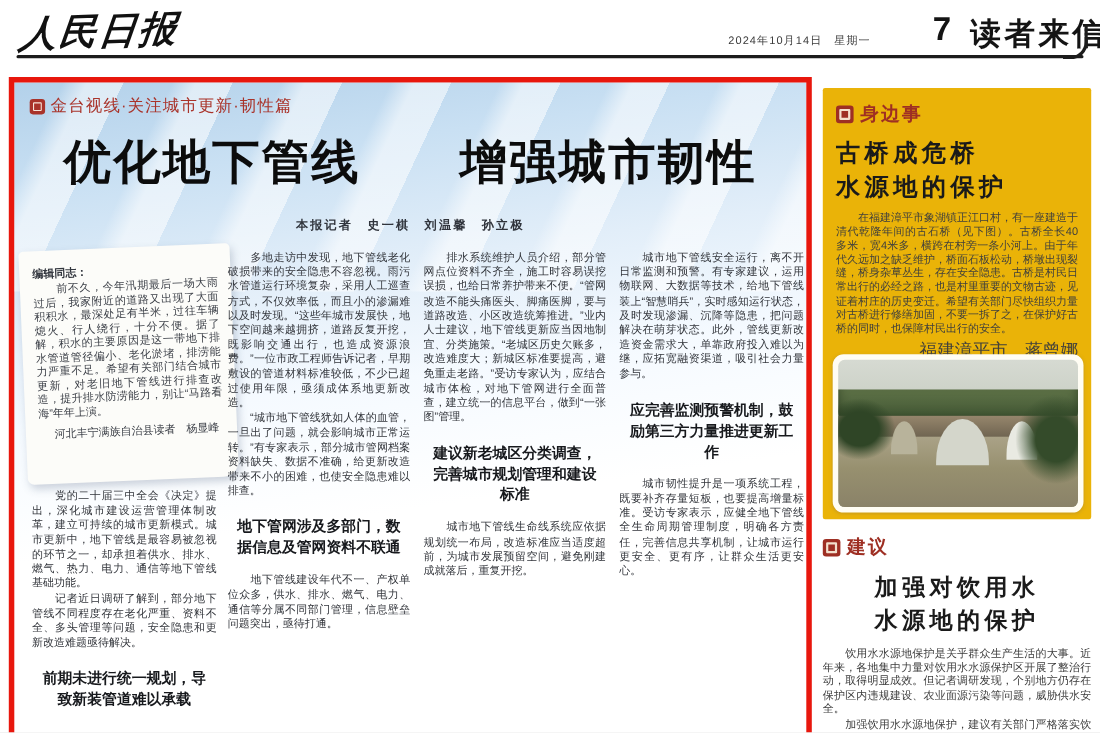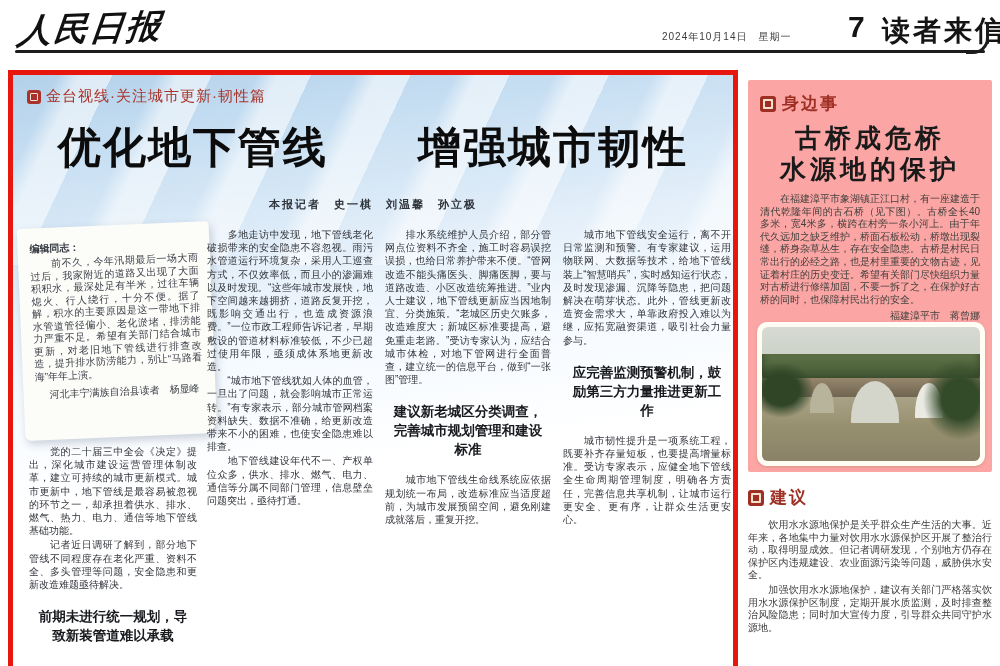--- a/index.html
+++ b/index.html
@@ -38,30 +38,30 @@
   
   .col{position:absolute;font-size:10px;line-height:13.2px;color:#32353b;text-align:justify;}
   .col p{margin:0 0 1px 0;}
   .col .subhead{font-size:13.5px;line-height:19px;font-weight:900;color:#17191d;text-align:center;
                 margin:16px 4px 14px 4px;text-justify:none;text-align-last:center;}
   .col1{left:16px;top:370px;width:168px;height:230px;overflow:hidden;}
   .col2{left:194px;top:153px;width:166px;height:452px;overflow:hidden;}
   .col3{left:372px;top:153px;width:166px;height:452px;overflow:hidden;}
   .col4{left:550px;top:153px;width:168px;height:452px;overflow:hidden;}
   
-  .side-card{position:absolute;left:748px;top:80px;width:244px;height:392px;background:#fca5a5;
+  .side-card{position:absolute;left:748px;top:80px;width:244px;height:392px;background:#eab308;
              box-sizing:border-box;padding:12px 12px 10px 12px;border-radius:2px;}
   .badge-row{display:flex;align-items:center;gap:6px;}
   .badge-icon{width:16px;height:16px;background:#9e2f23;border-radius:3px;position:relative;flex:0 0 auto;}
   .badge-icon:after{content:"";position:absolute;left:3px;top:3px;right:3px;bottom:3px;border:2px solid #f3e0cd;border-radius:1px;}
   .badge-label{font-size:17px;font-weight:900;color:#9e2f23;letter-spacing:2px;}
-  .side-title{margin-top:8px;text-align:center;font-family:"Liberation Serif","DejaVu Serif",serif;
-              font-weight:700;font-size:26px;line-height:31px;color:#1a1a1a;letter-spacing:4px;}
+  .side-title{margin-top:8px;font-family:"Liberation Serif","DejaVu Serif",serif;
+              font-weight:700;font-size:22px;line-height:31px;color:#1a1a1a;letter-spacing:4px;}
   .side-body{margin-top:8px;font-size:10px;line-height:12.6px;color:#41403c;text-align:justify;}
-  .side-sign{margin-top:3px;font-size:10px;color:#41403c;text-align:right;}
+  .side-sign{margin-top:3px;font-size:16px;color:#41403c;text-align:right;}
   
   .photo-frame{position:absolute;left:757px;top:322px;width:228px;height:144px;background:#fffdf4;
                border-radius:10px;box-shadow:0 1px 3px rgba(150,120,70,.35);padding:5px;box-sizing:border-box;}
   .photo{position:relative;width:100%;height:100%;border-radius:6px;overflow:hidden;
          background:linear-gradient(#d6dad2 0%,#cdd2c8 22%,#c2c7ba 30%);}
   .ph-trees{position:absolute;left:0;top:20%;width:100%;height:24%;
             background:linear-gradient(#5e7247,#3c5130);border-radius:0 0 12px 12px;
             box-shadow:inset 0 -6px 10px rgba(25,40,18,.55);}
   .ph-bridge{position:absolute;left:0;top:38%;width:100%;height:15%;
              background:linear-gradient(#96866c,#6e6350);box-shadow:0 1px 2px rgba(40,35,25,.5);}
@@ -114,20 +114,21 @@
 
     <div class="col col1">
       <p>　　党的二十届三中全会《决定》提出，深化城市建设运营管理体制改革，建立可持续的城市更新模式。城市更新中，地下管线是最容易被忽视的环节之一，却承担着供水、排水、燃气、热力、电力、通信等地下管线基础功能。</p>
       <p>　　记者近日调研了解到，部分地下管线不同程度存在老化严重、资料不全、多头管理等问题，安全隐患和更新改造难题亟待解决。</p>
       <div class="subhead">前期未进行统一规划，导致新装管道难以承载</div>
     </div>
 
     <div class="col col2">
       <p>　　多地走访中发现，地下管线老化破损带来的安全隐患不容忽视。雨污水管道运行环境复杂，采用人工巡查方式，不仅效率低，而且小的渗漏难以及时发现。“这些年城市发展快，地下空间越来越拥挤，道路反复开挖，既影响交通出行，也造成资源浪费。”一位市政工程师告诉记者，早期敷设的管道材料标准较低，不少已超过使用年限，亟须成体系地更新改造。</p>
       <p>　　“城市地下管线犹如人体的血管，一旦出了问题，就会影响城市正常运转。”有专家表示，部分城市管网档案资料缺失、数据不准确，给更新改造带来不小的困难，也使安全隐患难以排查。</p>
+      <div class="subhead">地下管网涉及多部门，数据信息及管网资料不联通</div>
       <p>　　地下管线建设年代不一、产权单位众多，供水、排水、燃气、电力、通信等分属不同部门管理，信息壁垒问题突出，亟待打通。</p>
     </div>
 
     <div class="col col3">
       <p>　　排水系统维护人员介绍，部分管网点位资料不齐全，施工时容易误挖误损，也给日常养护带来不便。“管网改造不能头痛医头、脚痛医脚，要与道路改造、小区改造统筹推进。”业内人士建议，地下管线更新应当因地制宜、分类施策。“老城区历史欠账多，改造难度大；新城区标准要提高，避免重走老路。”受访专家认为，应结合城市体检，对地下管网进行全面普查，建立统一的信息平台，做到“一张图”管理。</p>
       <div class="subhead">建议新老城区分类调查，完善城市规划管理和建设标准</div>
       <p>　　城市地下管线生命线系统应依据规划统一布局，改造标准应当适度超前，为城市发展预留空间，避免刚建成就落后，重复开挖。</p>
     </div>
 
     <div class="col col4">
@@ -162,19 +163,23 @@
       <div class="ph-bush-l"></div>
       <div class="ph-bush-r"></div>
     </div>
   </div>
 
   <div class="suggest">
     <div class="badge-row">
       <span class="badge-icon"></span>
       <span class="badge-label">建议</span>
     </div>
+    <div class="suggest-title">
+      <div>加强对饮用水</div>
+      <div>水源地的保护</div>
+    </div>
     <div class="suggest-body">
       <p>　　饮用水水源地保护是关乎群众生产生活的大事。近年来，各地集中力量对饮用水水源保护区开展了整治行动，取得明显成效。但记者调研发现，个别地方仍存在保护区内违规建设、农业面源污染等问题，威胁供水安全。</p>
       <p>　　加强饮用水水源地保护，建议有关部门严格落实饮用水水源保护区制度，定期开展水质监测，及时排查整治风险隐患；同时加大宣传力度，引导群众共同守护水源地。</p>
     </div>
   </div>
 
 </div>
 
 </body></html>

